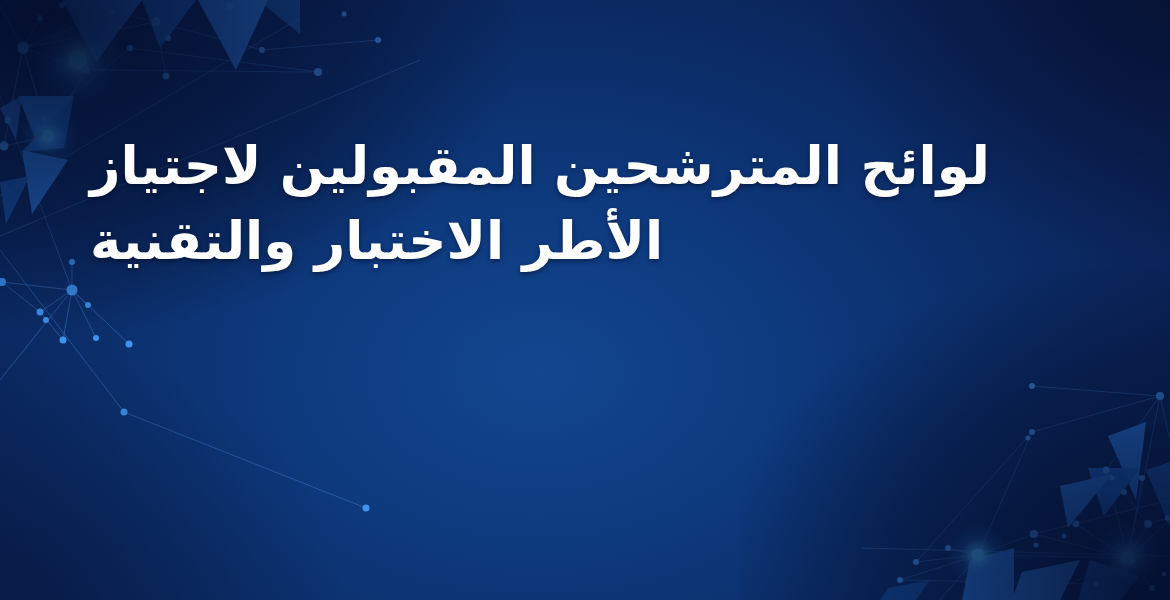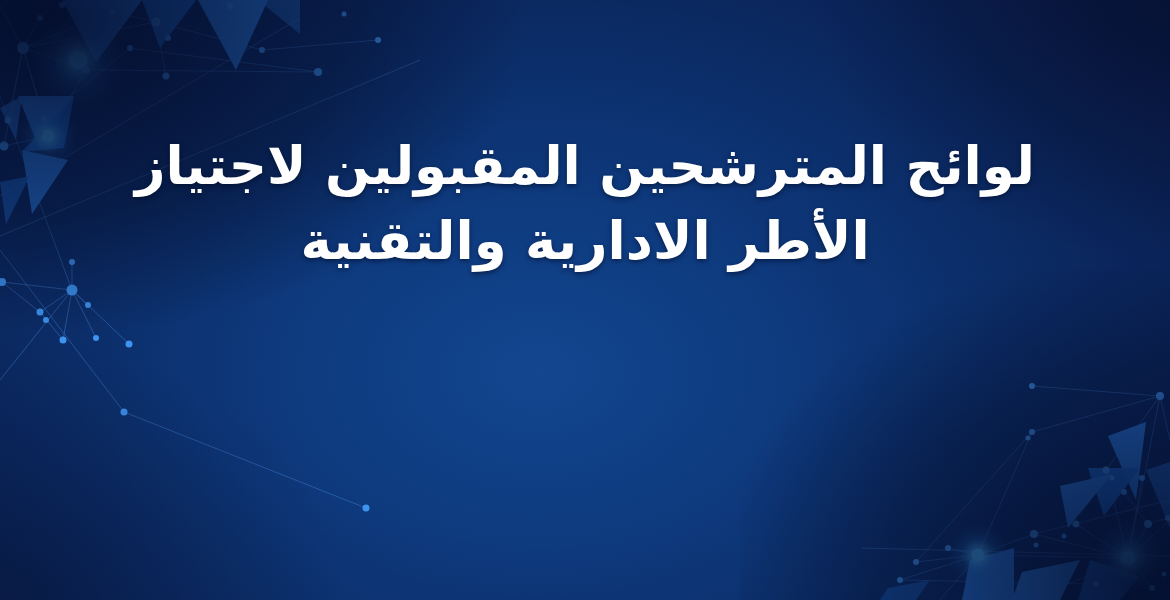--- a/index.html
+++ b/index.html
@@ -43,21 +43,21 @@
     position: absolute;
     top: 0; left: 0;
     width: 1170px;
     height: 600px;
   }
   .title-block {
     position: absolute;
     left: 0;
     right: 0;
     top: 128px;
-    text-align: center;
+    text-align: left;
     padding: 0 90px;
     box-sizing: border-box;
   }
   .title-line {
     display: block;
     color: #ffffff;
     font-weight: bold;
     font-size: 53px;
     line-height: 1.42;
     letter-spacing: 0px;
@@ -225,16 +225,16 @@
       </g>
   </svg>
 
   <div class="vignette-tl"></div>
   <div class="vignette-tr"></div>
   <div class="vignette-bl"></div>
   <div class="vignette-br"></div>
 
   <div class="title-block">
     <span class="title-line">لوائح المترشحين المقبولين لاجتياز</span>
-    <span class="title-line">الأطر الادارية والتقنية</span>
+    <span class="title-line">الأطر الاختبار والتقنية</span>
   </div>
 
 </div>
 
 </body></html>

